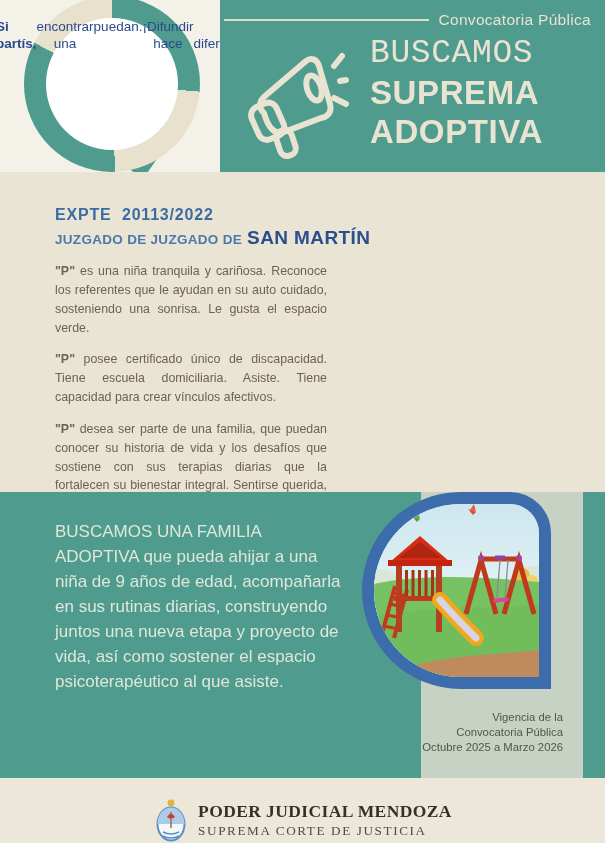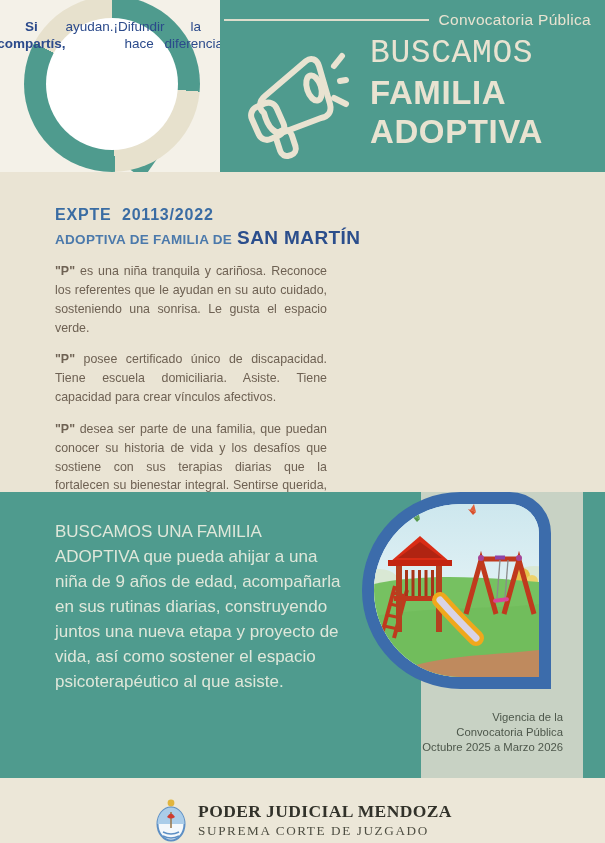--- a/index.html
+++ b/index.html
@@ -64,21 +64,22 @@
 
 <div class="page">
 
   <div class="header">
 
     <div class="badge">
       <div class="badge-tail"></div>
       <div class="badge-ring"></div>
       <div class="badge-inner">
         <div class="b1">Si compartís,</div>
-        <div>ayudan.</div>
+        <div>encontrar una</div>
+        <div>puedan.</div>
         <div class="badge-gap"></div>
         <div>¡Difundir hace</div>
         <div>la diferencia!</div>
       </div>
     </div>
 
     <div class="teal-panel">
       <div class="kicker-row">
         <span class="kicker-line"></span>
         <span class="kicker">Convocatoria Pública</span>
@@ -89,29 +90,29 @@
         <ellipse cx="80" cy="50" rx="7" ry="13" transform="rotate(-18 80 50)"></ellipse>
         <rect x="20" y="66" width="27" height="35" rx="9" transform="rotate(-24 33 83)"></rect>
         <rect x="44" y="92" width="16" height="26" rx="7" transform="rotate(-18 52 105)"></rect>
         <path d="M100,28 L108,18"></path>
         <path d="M106,43 L112,42"></path>
         <path d="M100,60 L112,66"></path>
       </svg>
 
       <div class="title">
         <div class="t1">BUSCAMOS</div>
-        <div class="t2">FAMILIA</div>
+        <div class="t2">SUPREMA</div>
         <div class="t3">ADOPTIVA</div>
       </div>
     </div>
   </div>
 
   <div class="content">
     <p class="expte">EXPTE  20113/2022</p>
-    <p class="court"><span>ADOPTIVA DE FAMILIA DE</span><span class="name">SAN MARTÍN</span></p>
+    <p class="court"><span>JUZGADO DE JUZGADO DE</span><span class="name">SAN MARTÍN</span></p>
 
     <div class="paras">
       <p class="para"><span class="lead">"P"</span><span> es una niña tranquila y cariñosa. Reconoce los referentes que le ayudan en su auto cuidado, sosteniendo una sonrisa. Le gusta el espacio verde.</span></p>
       <p class="para"><span class="lead">"P"</span><span> posee certificado único de discapacidad. Tiene escuela domiciliaria. Asiste. Tiene capacidad para crear vínculos afectivos.</span></p>
       <p class="para"><span class="lead">"P"</span><span> desea ser parte de una familia, que puedan conocer su historia de vida y los desafíos que sostiene con sus terapias diarias que la fortalecen su bienestar integral. Sentirse querida, respetada.</span></p>
     </div>
   </div>
 
   <div class="callout">
 
@@ -194,17 +195,17 @@
       <circle cx="18" cy="6" r="3.4" fill="#e1b53e"></circle>
       <ellipse cx="18" cy="27" rx="13.5" ry="16.5" fill="#f4f8fb" stroke="#5d8fc4" stroke-width="2"></ellipse>
       <path d="M4.5,27 A13.5,16.5 0 0 1 31.5,27 Z" fill="#abcde9"></path>
       <line x1="18" y1="15" x2="18" y2="31" stroke="#9a7a50" stroke-width="1.6"></line>
       <path d="M14,20 q4,-7 8,0 q-4,3 -8,0 Z" fill="#cf3b30"></path>
       <path d="M10,35 q8,4 16,0" stroke="#5d8fc4" stroke-width="1.4" fill="none"></path>
       <path d="M10,39 q8,4 16,0" stroke="#5d8fc4" stroke-width="1.4" fill="none"></path>
     </svg>
     <div class="f-text">
       <span class="f-org">PODER JUDICIAL MENDOZA</span>
-      <span class="f-sub">SUPREMA CORTE DE JUZGADO</span>
+      <span class="f-sub">SUPREMA CORTE DE JUSTICIA</span>
     </div>
   </div>
 
 </div>
 
 </body></html>

